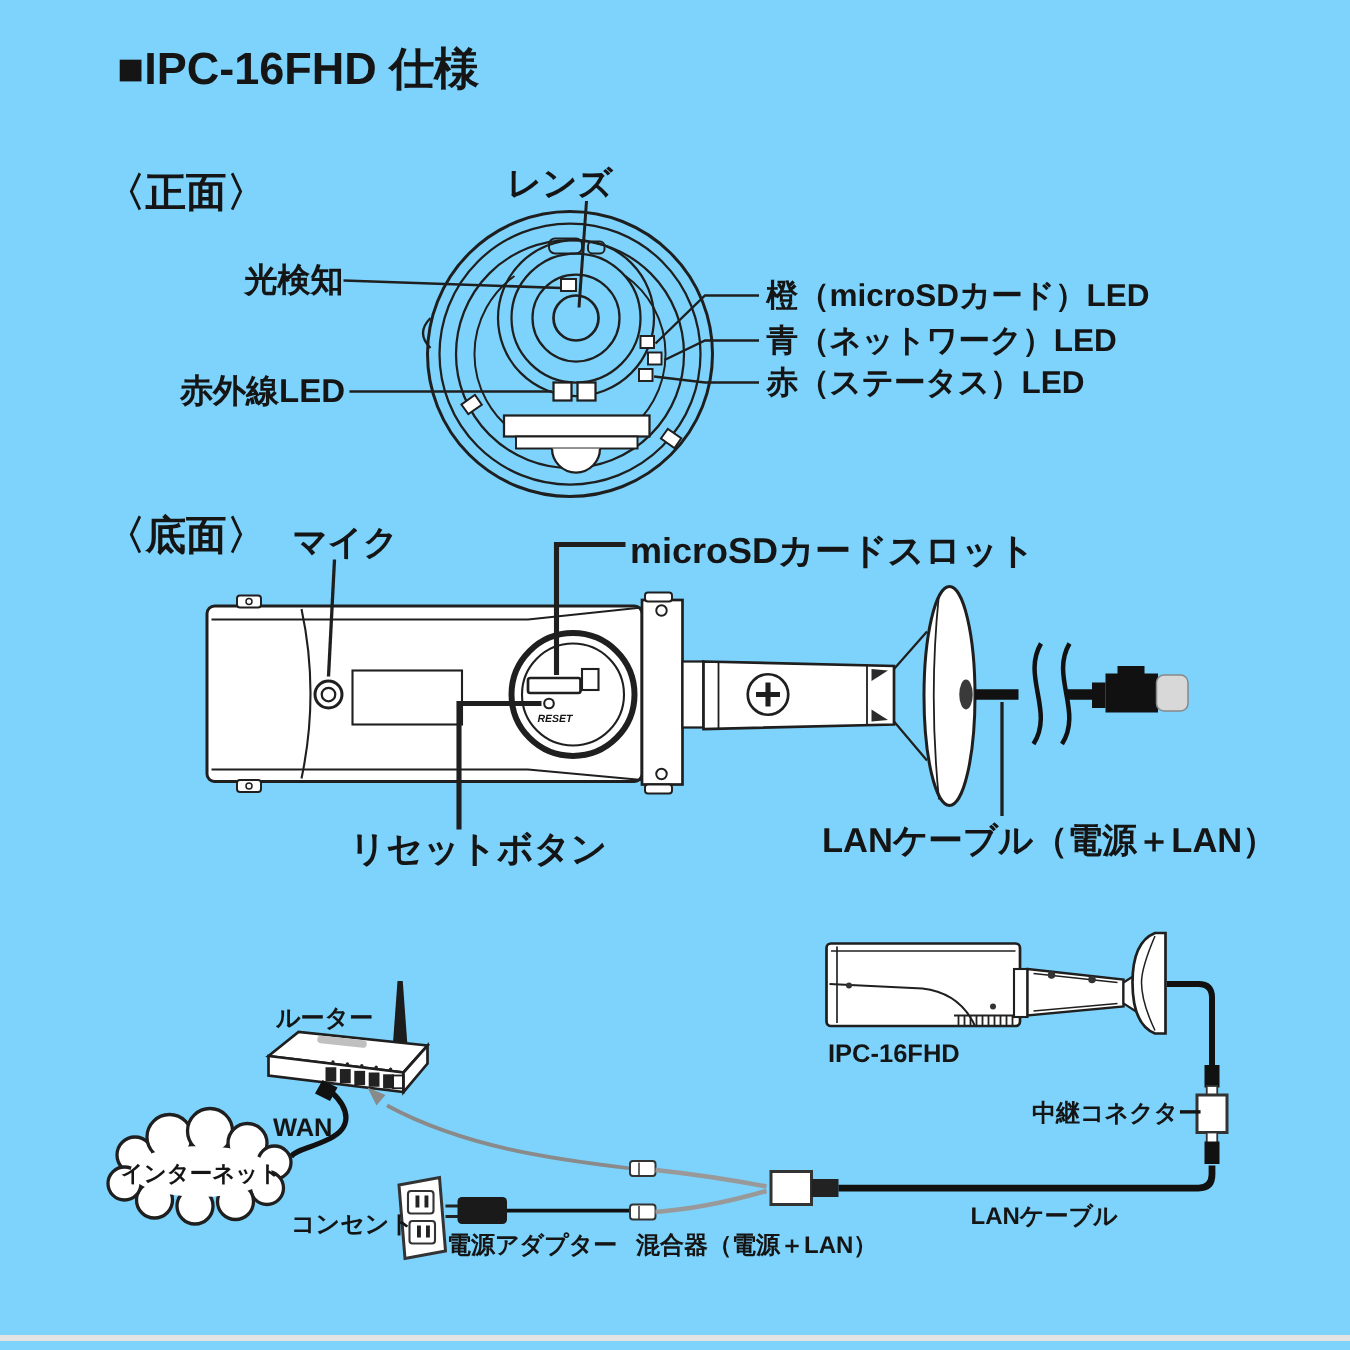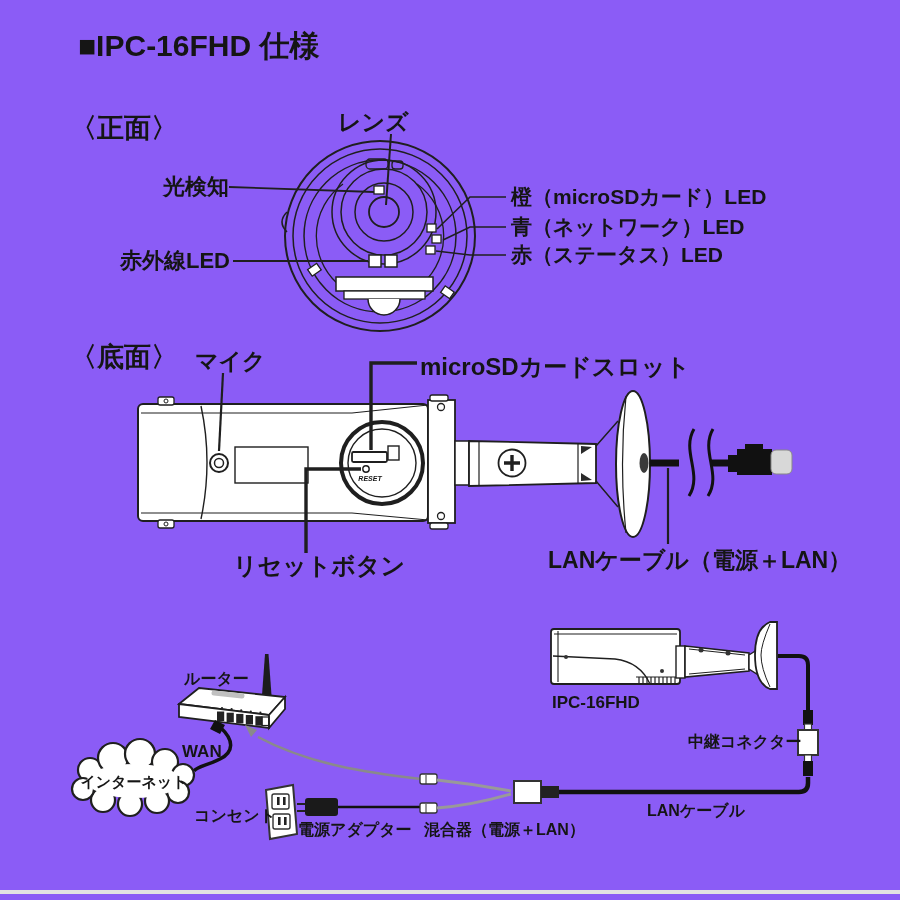--- a/index.html
+++ b/index.html
@@ -1,16 +1,16 @@
 <!DOCTYPE html>
 <html><head>
 <meta charset="utf-8">
 <style>
   html,body{margin:0;padding:0;background:#ffffff;}
-  .canvas{position:relative;width:900px;height:900px;background:#8b5cf6;overflow:hidden;
+  .canvas{position:relative;width:900px;height:900px;background:#7dd3fc;overflow:hidden;
           font-family:"Liberation Sans", sans-serif;}
   svg{display:block;}
   text{fill:#151515;font-family:"Liberation Sans", sans-serif;}
   .ttl{font-weight:700;}
   .sec{font-weight:600;}
   .lbl{font-weight:600;}
   .sm{font-weight:600;}
   .ln{stroke:#1f1f1f;fill:none;}
   .wh{fill:#ffffff;}
 </style>

